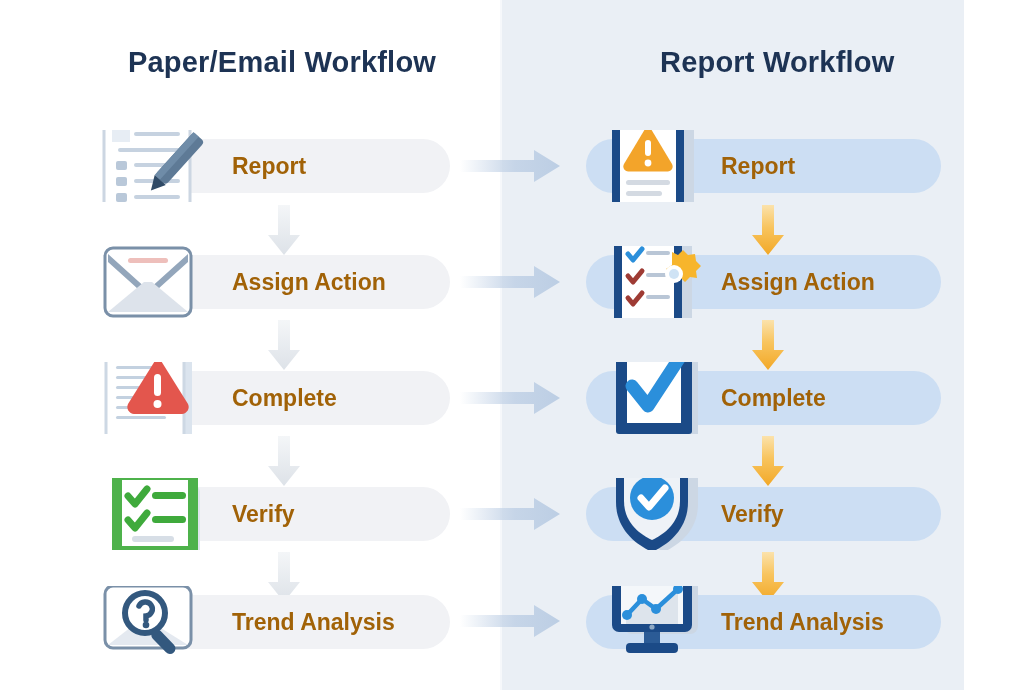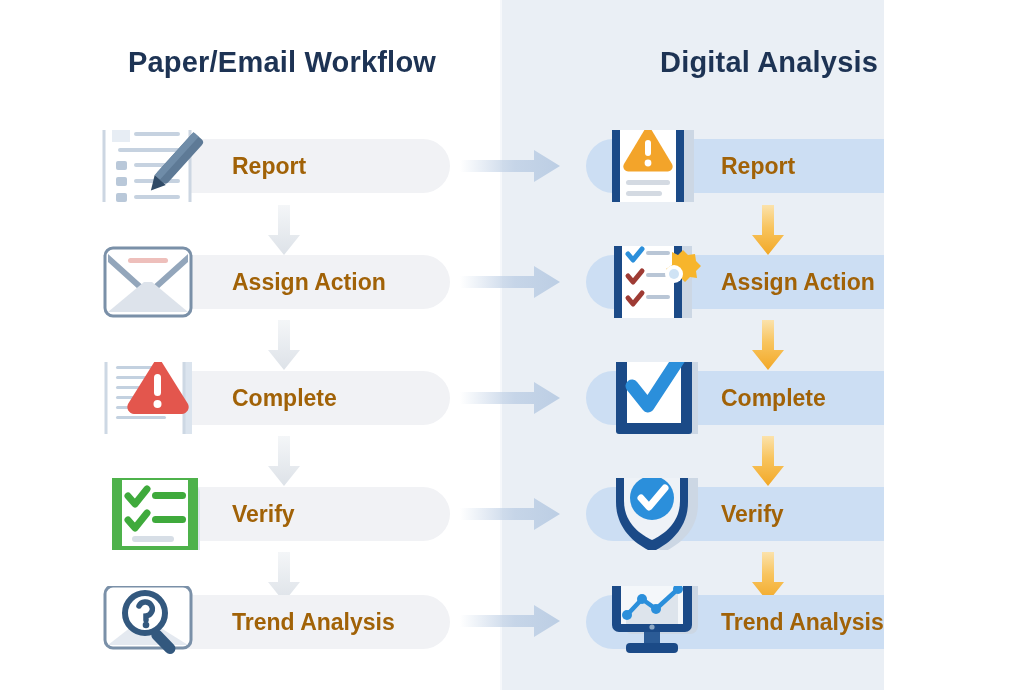--- a/index.html
+++ b/index.html
@@ -4,21 +4,21 @@
 <style>
   html,body{margin:0;padding:0;}
   body{
     width:1036px;height:690px;
     background:#ffffff;
     font-family:"Liberation Sans", sans-serif;
     overflow:hidden;
   }
   #canvas{
     position:relative;
-    width:884px;height:690px;
+    width:964px;height:690px;
     background:#ffffff;
     overflow:hidden;
     text-align:right;
   }
   
   .panel{position:absolute;top:0;height:690px;}
   #panel-left{left:0;width:500px;background:#ffffff;}
   #panel-right{left:500px;width:536px;background:#eaeff5;}
   #panel-right:after{
     content:"";position:absolute;left:0;top:0;width:2px;height:690px;
@@ -70,21 +70,21 @@
 </head>
 <body>
 
 <div id="canvas">
 
   <div class="panel" id="panel-left"></div>
 
   <div class="panel" id="panel-right"></div>
 
   <div class="col-title" id="title-left">Paper/Email Workflow</div>
-  <div class="col-title" id="title-right">Digital Analysis</div>
+  <div class="col-title" id="title-right">Report Workflow</div>
 
   <div class="varrow" style="left:262px;top:205px;">
     <svg width="44" height="56" viewBox="0 0 44 56">
       <defs>
           <linearGradient id="lg1" x1="0" y1="0" x2="0" y2="1">
         <stop offset="0%" stop-color="#f4f6f8"></stop>
             <stop offset="100%" stop-color="#dde2e8"></stop>
       </linearGradient>
         </defs>
       <path d="M16 0 h12 v30 h10 L22 50 L6 30 h10 Z" fill="url(#lg1)"></path>

